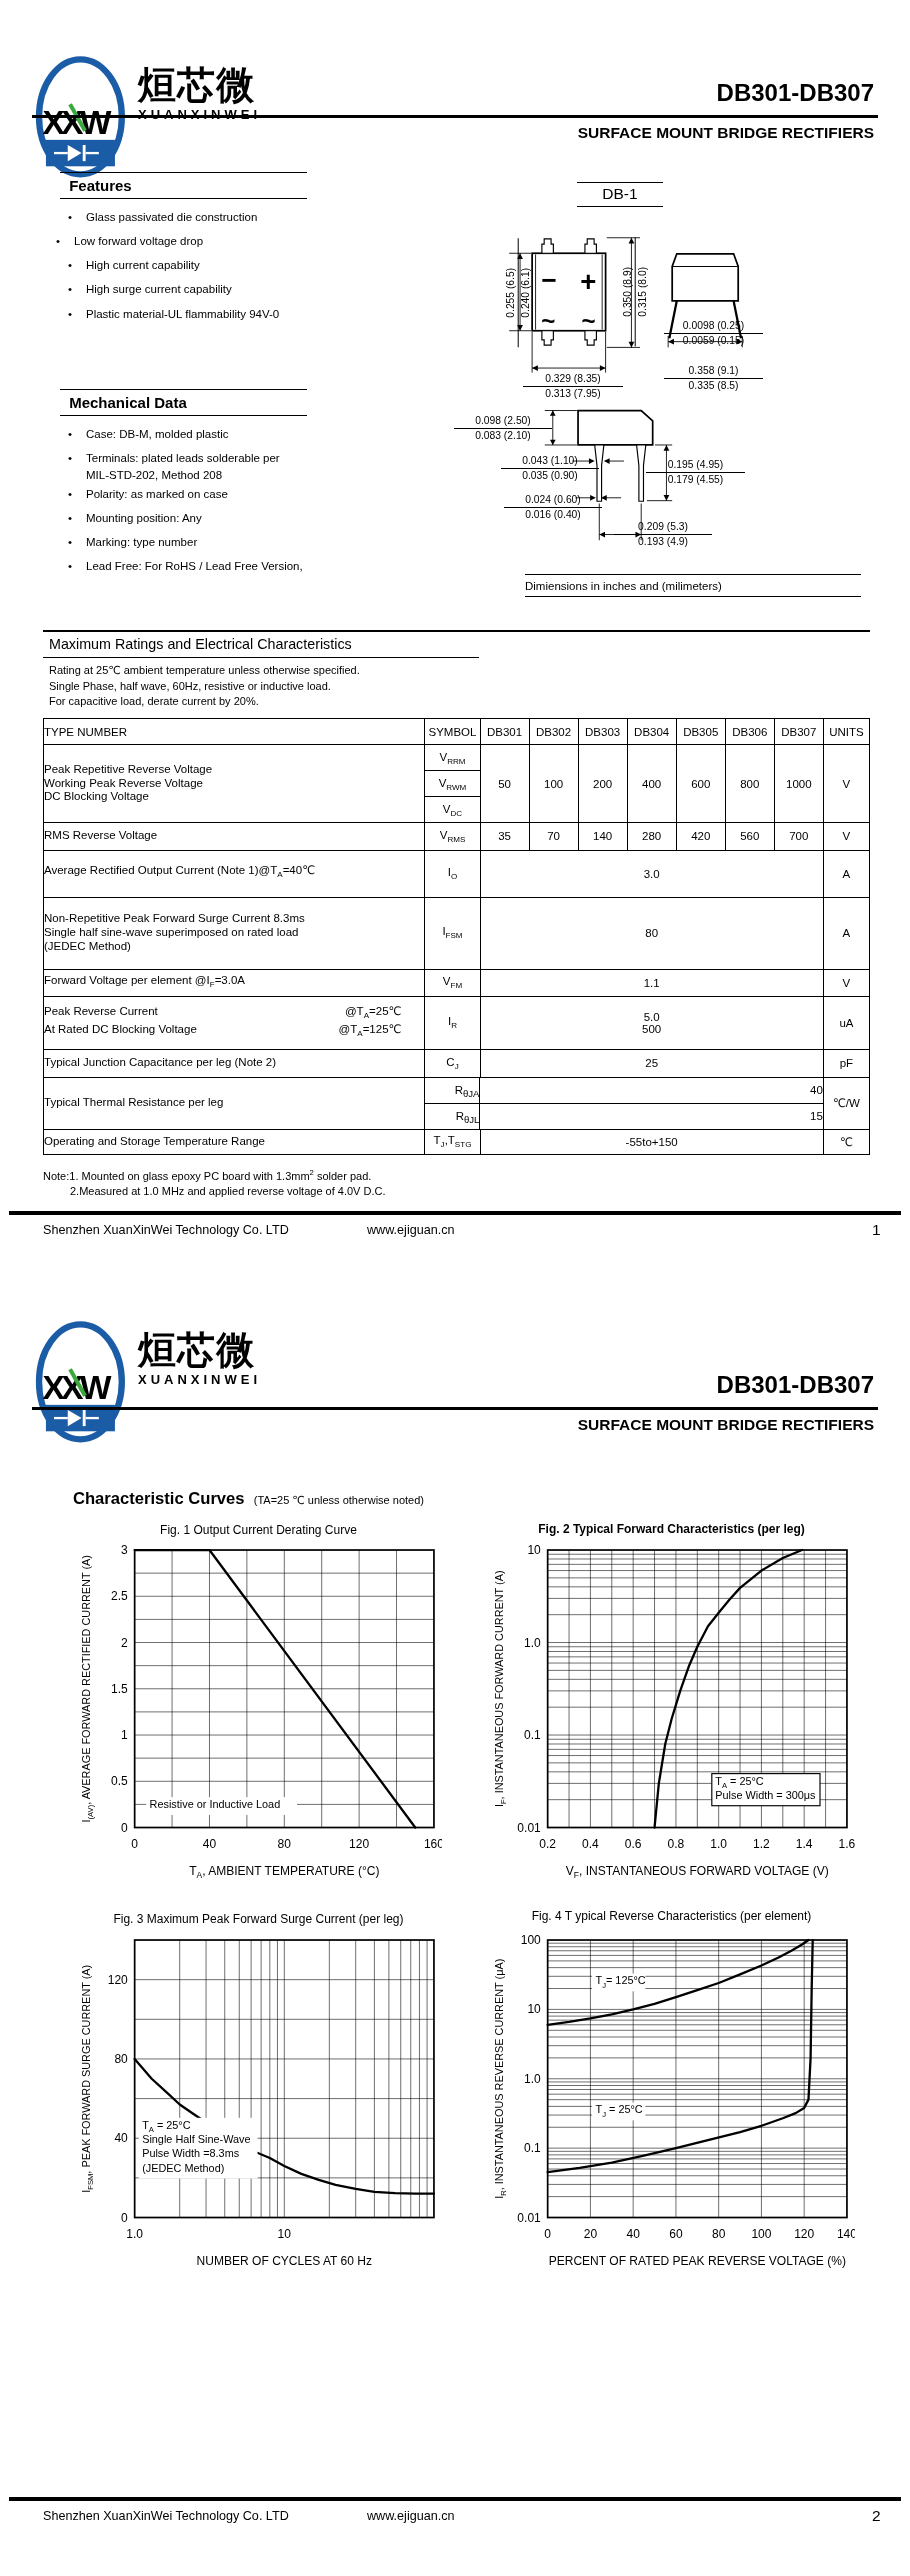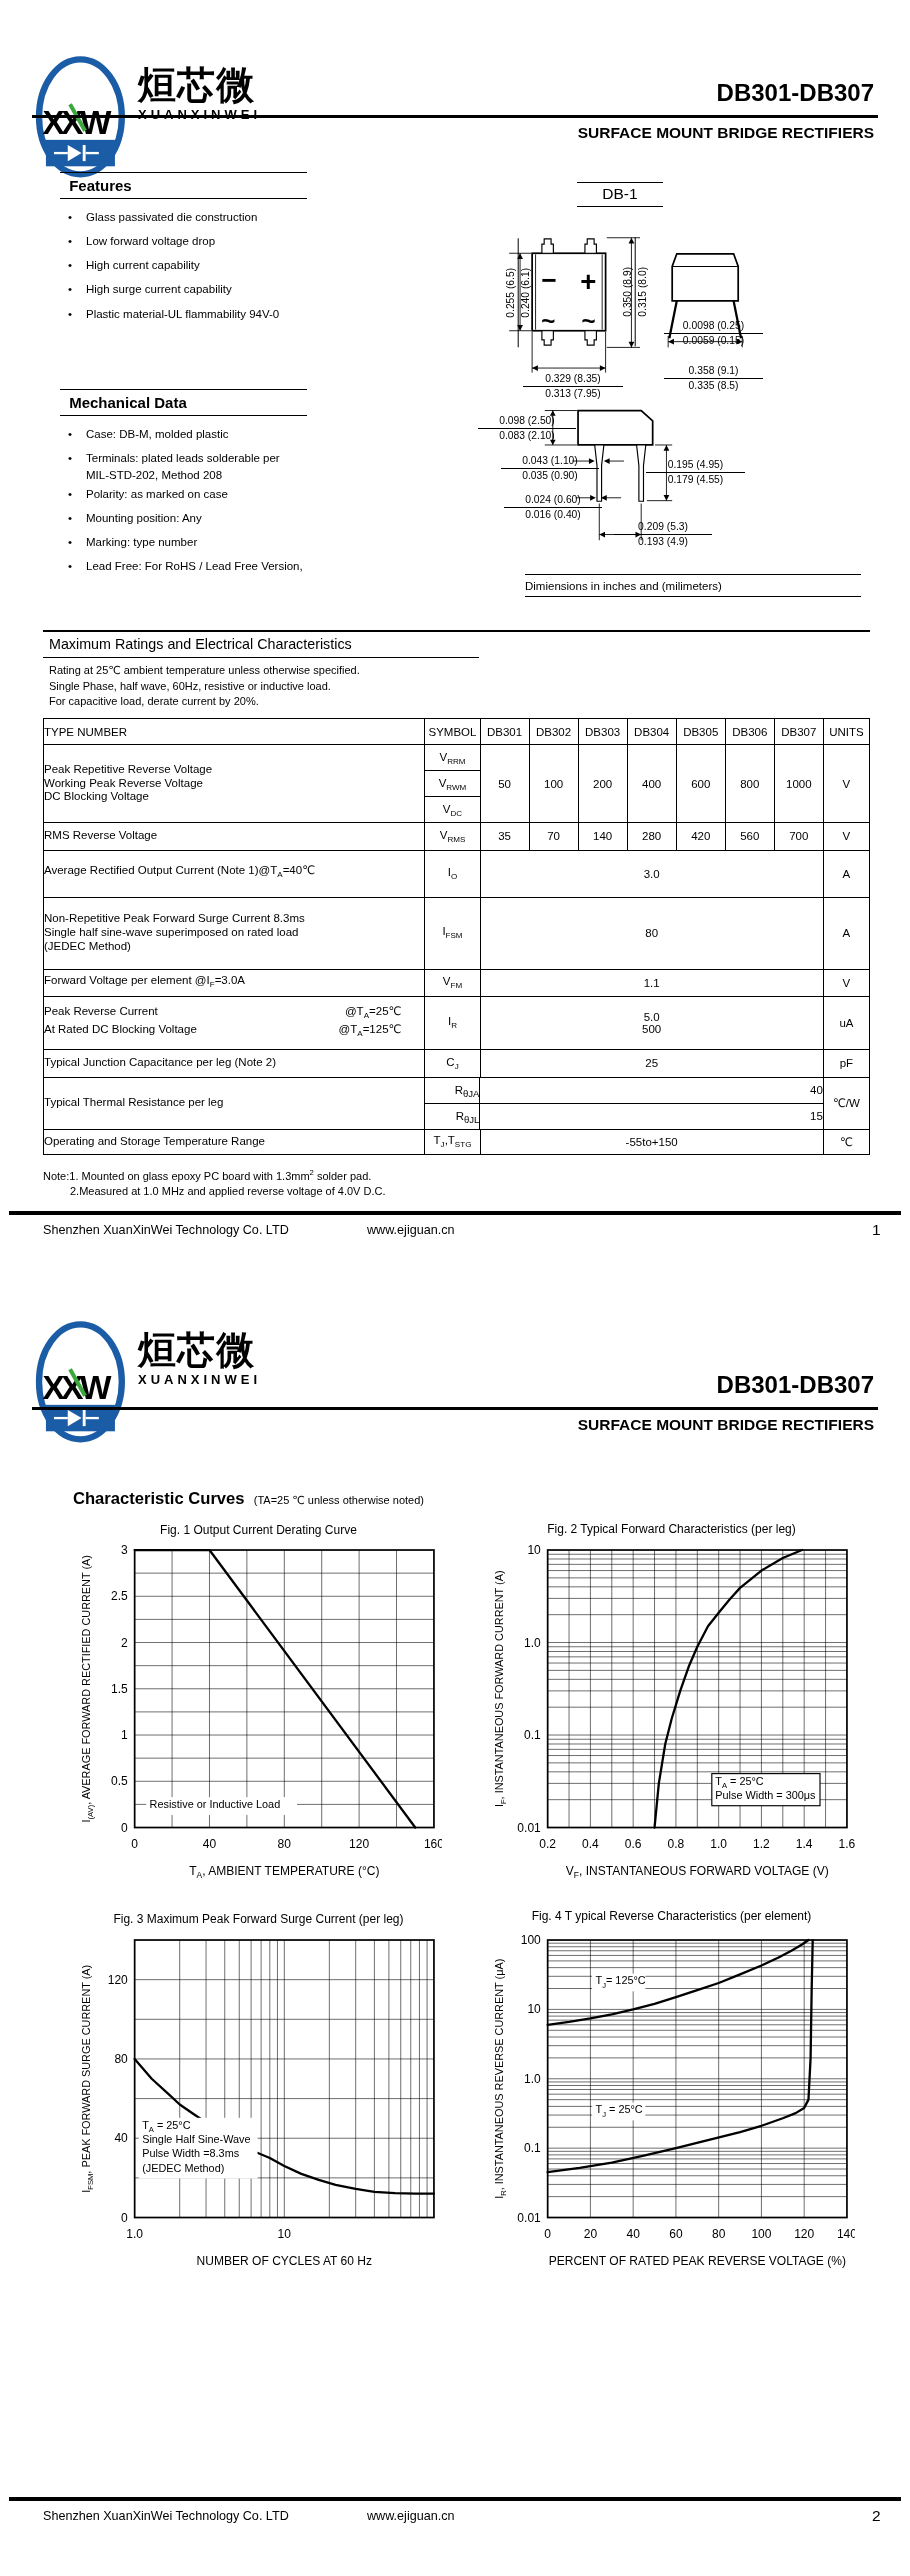--- a/index.html
+++ b/index.html
@@ -81,21 +81,21 @@
       <div class="cn">烜芯微</div>
       <div class="en">XUANXINWEI</div>
     </div>
   </div>
   <div class="abs part-title" style="right:36px;top:79px;">DB301-DB307</div>
   <div class="abs rule" style="left:32px;right:32px;top:115px;height:3.4px;"></div>
   <div class="abs subtitle" style="right:36px;top:124px;">SURFACE MOUNT BRIDGE RECTIFIERS</div>
 
   <div class="abs sec" style="left:60px;top:172px;width:238px;">Features</div>
   <div class="li abs" style="left:60px;top:211px;width:367px;">Glass passivated die construction</div>
-  <div class="li abs" style="left:60px;top:235px;width:367px;">Low forward voltage drop</div>
+  <div class="li abs" style="left:48px;top:235px;width:367px;">Low forward voltage drop</div>
   <div class="li abs" style="left:60px;top:259px;width:367px;">High current capability</div>
   <div class="li abs" style="left:60px;top:283px;width:367px;">High surge current capability</div>
   <div class="li abs" style="left:60px;top:308px;width:367px;">Plastic material-UL flammability 94V-0</div>
 
   <div class="abs sec" style="left:60px;top:389px;width:238px;">Mechanical Data</div>
   <div class="li abs" style="left:60px;top:428px;width:367px;">Case: DB-M, molded plastic</div>
   <div class="li abs" style="left:60px;top:452px;width:367px;">Terminals: plated leads solderable per</div>
   <div class="li abs cont" style="left:60px;top:469px;width:367px;">MIL-STD-202, Method 208</div>
   <div class="li abs" style="left:60px;top:488px;width:367px;">Polarity: as marked on case</div>
   <div class="li abs" style="left:60px;top:512px;width:367px;">Mounting position: Any</div>
@@ -195,21 +195,21 @@
       <div class="db">0.313 (7.95)</div>
     </div>
   <div class="dim" style="left:664px;top:319px;width:99px;">
     <div class="dt">0.0098 (0.25)</div>
       <div class="db">0.0059 (0.15)</div>
     </div>
   <div class="dim" style="left:664px;top:364px;width:99px;">
     <div class="dt">0.358 (9.1)</div>
       <div class="db">0.335 (8.5)</div>
     </div>
-  <div class="dim" style="left:478px;top:414px;width:98px;">
+  <div class="dim" style="left:454px;top:414px;width:98px;">
     <div class="dt">0.098 (2.50)</div>
       <div class="db">0.083 (2.10)</div>
     </div>
   <div class="dim" style="left:501px;top:454px;width:98px;">
     <div class="dt">0.043 (1.10)</div>
       <div class="db">0.035 (0.90)</div>
     </div>
   <div class="dim" style="left:504px;top:493px;width:98px;">
     <div class="dt">0.024 (0.60)</div>
       <div class="db">0.016 (0.40)</div>
@@ -428,21 +428,21 @@
       <text x="92" y="182.33333333333334" text-anchor="end" font-size="21">2</text>
       <text x="92" y="101.66666666666664" text-anchor="end" font-size="21">2.5</text>
       <text x="92" y="21" text-anchor="end" font-size="21">3</text>
       <path d="M104.0,14.0 L234.5,14.0 L593.4,498.0" fill="none" stroke="#000" stroke-width="4" stroke-linejoin="round" stroke-linecap="round"></path>
       <rect x="124.1" y="445.12" width="263.1" height="31" fill="#fff" stroke="none" stroke-width="2"></rect>
       <text x="130.1" y="464.12" font-size="19"><tspan font-size="19" dy="0">Resistive or Inductive Load</tspan></text>
       <text x="365" y="580" text-anchor="middle" font-size="21"><tspan font-size="21" dy="0">T</tspan><tspan font-size="14.7" dy="6">A</tspan><tspan font-size="21" dy="-6">, AMBIENT TEMPERATURE (°C)</tspan></text>
       <text text-anchor="middle" font-size="19" transform="translate(26 256) rotate(-90)"><tspan font-size="19" dy="0">I</tspan><tspan font-size="13.299999999999999" dy="6">(AV)</tspan><tspan font-size="19" dy="-6">, AVERAGE FORWARD RECTIFIED CURRENT (A)</tspan></text>
     </svg>
 
-  <div class="abs figtitle" style="left:488px;top:1522px;width:367px;">Fig. 2 Typical Forward Characteristics (per leg)</div>
+  <div class="abs figtitle" style="left:488px;top:1522px;width:367px;font-weight:bold;">Fig. 2 Typical Forward Characteristics (per leg)</div>
   <svg class="abs" style="left:488px;top:1542px;" width="367" height="344" viewBox="0 0 640 600">
       <line x1="141.2857142857143" y1="14" x2="141.2857142857143" y2="498" stroke="#000" stroke-width="1"></line>
       <line x1="178.57142857142856" y1="14" x2="178.57142857142856" y2="498" stroke="#000" stroke-width="1"></line>
       <line x1="215.85714285714283" y1="14" x2="215.85714285714283" y2="498" stroke="#000" stroke-width="1"></line>
       <line x1="253.1428571428571" y1="14" x2="253.1428571428571" y2="498" stroke="#000" stroke-width="1"></line>
       <line x1="290.42857142857144" y1="14" x2="290.42857142857144" y2="498" stroke="#000" stroke-width="1"></line>
       <line x1="327.71428571428567" y1="14" x2="327.71428571428567" y2="498" stroke="#000" stroke-width="1"></line>
       <line x1="364.99999999999994" y1="14" x2="364.99999999999994" y2="498" stroke="#000" stroke-width="1"></line>
       <line x1="402.2857142857142" y1="14" x2="402.2857142857142" y2="498" stroke="#000" stroke-width="1"></line>
       <line x1="439.5714285714285" y1="14" x2="439.5714285714285" y2="498" stroke="#000" stroke-width="1"></line>

